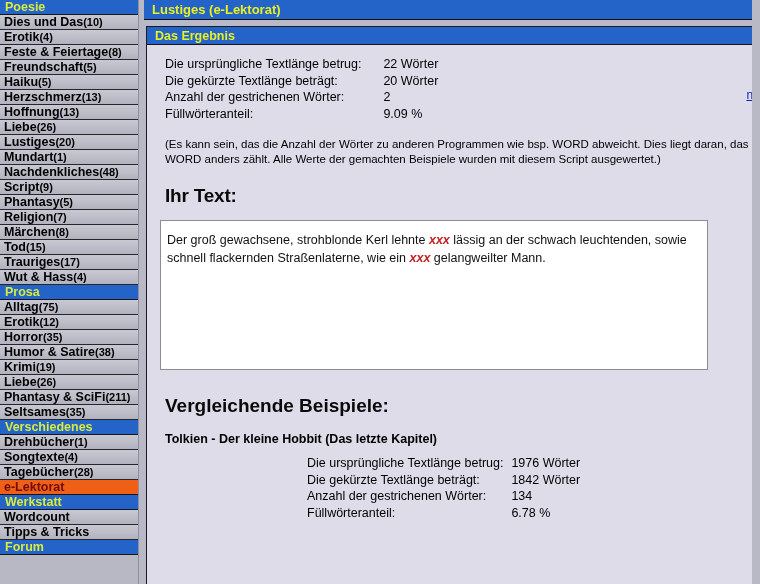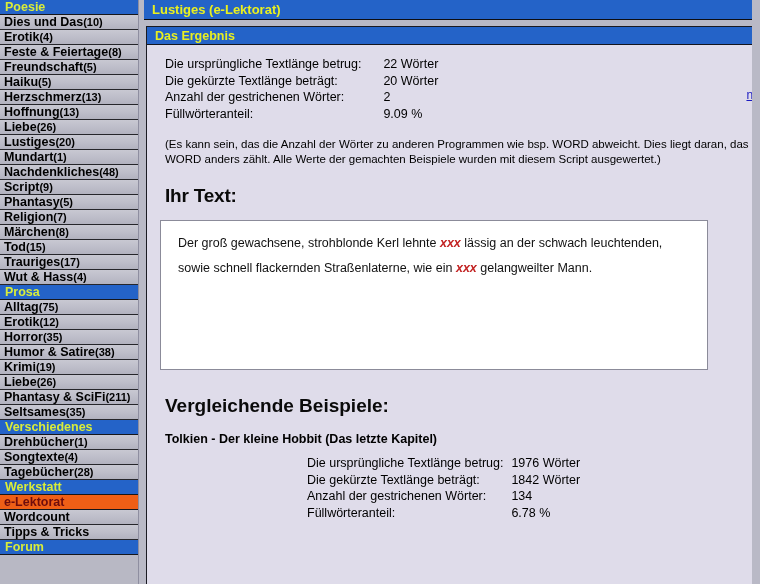--- a/index.html
+++ b/index.html
@@ -163,23 +163,23 @@
     padding: 18px 0 0 18px;
     letter-spacing: -0.2px;
   }
   .textbox {
     margin: 13px 0 0 13px;
     width: 548px;
     height: 150px;
     background: #ffffff;
     border: 1px solid #8b8b99;
     box-sizing: border-box;
-    padding: 10px 10px 0 17px;
-    font-size: 12.5px;
-    line-height: 25px;
+    padding: 10px 10px 0 6px;
+    font-size: 12.5px;
+    line-height: 18px;
     color: #111;
     overflow: hidden;
   }
   .textbox .xxx {
     color: #c22222;
     font-style: italic;
     font-weight: bold;
   }
   .h-compare {
     font-size: 19px;
@@ -248,22 +248,22 @@
       <div class="nav-item plain"><span>Horror</span><span class="cnt">(35)</span></div>
       <div class="nav-item plain"><span>Humor &amp; Satire</span><span class="cnt">(38)</span></div>
       <div class="nav-item plain"><span>Krimi</span><span class="cnt">(19)</span></div>
       <div class="nav-item plain"><span>Liebe</span><span class="cnt">(26)</span></div>
       <div class="nav-item plain"><span>Phantasy &amp; SciFi</span><span class="cnt">(211)</span></div>
       <div class="nav-item plain"><span>Seltsames</span><span class="cnt">(35)</span></div>
       <div class="nav-item section"><span>Verschiedenes</span></div>
       <div class="nav-item plain"><span>Drehbücher</span><span class="cnt">(1)</span></div>
       <div class="nav-item plain"><span>Songtexte</span><span class="cnt">(4)</span></div>
       <div class="nav-item plain"><span>Tagebücher</span><span class="cnt">(28)</span></div>
+      <div class="nav-item active"><span>e-Lektorat</span></div>
       <div class="nav-item section"><span>Werkstatt</span></div>
-      <div class="nav-item active"><span>e-Lektorat</span></div>
       <div class="nav-item plain"><span>Wordcount</span></div>
       <div class="nav-item plain"><span>Tipps &amp; Tricks</span></div>
       <div class="nav-item section"><span>Forum</span></div>
     </div>
 
   <div class="main">
 
     <div class="titlebar">Lustiges (e-Lektorat)</div>
 
     <div class="panel">

